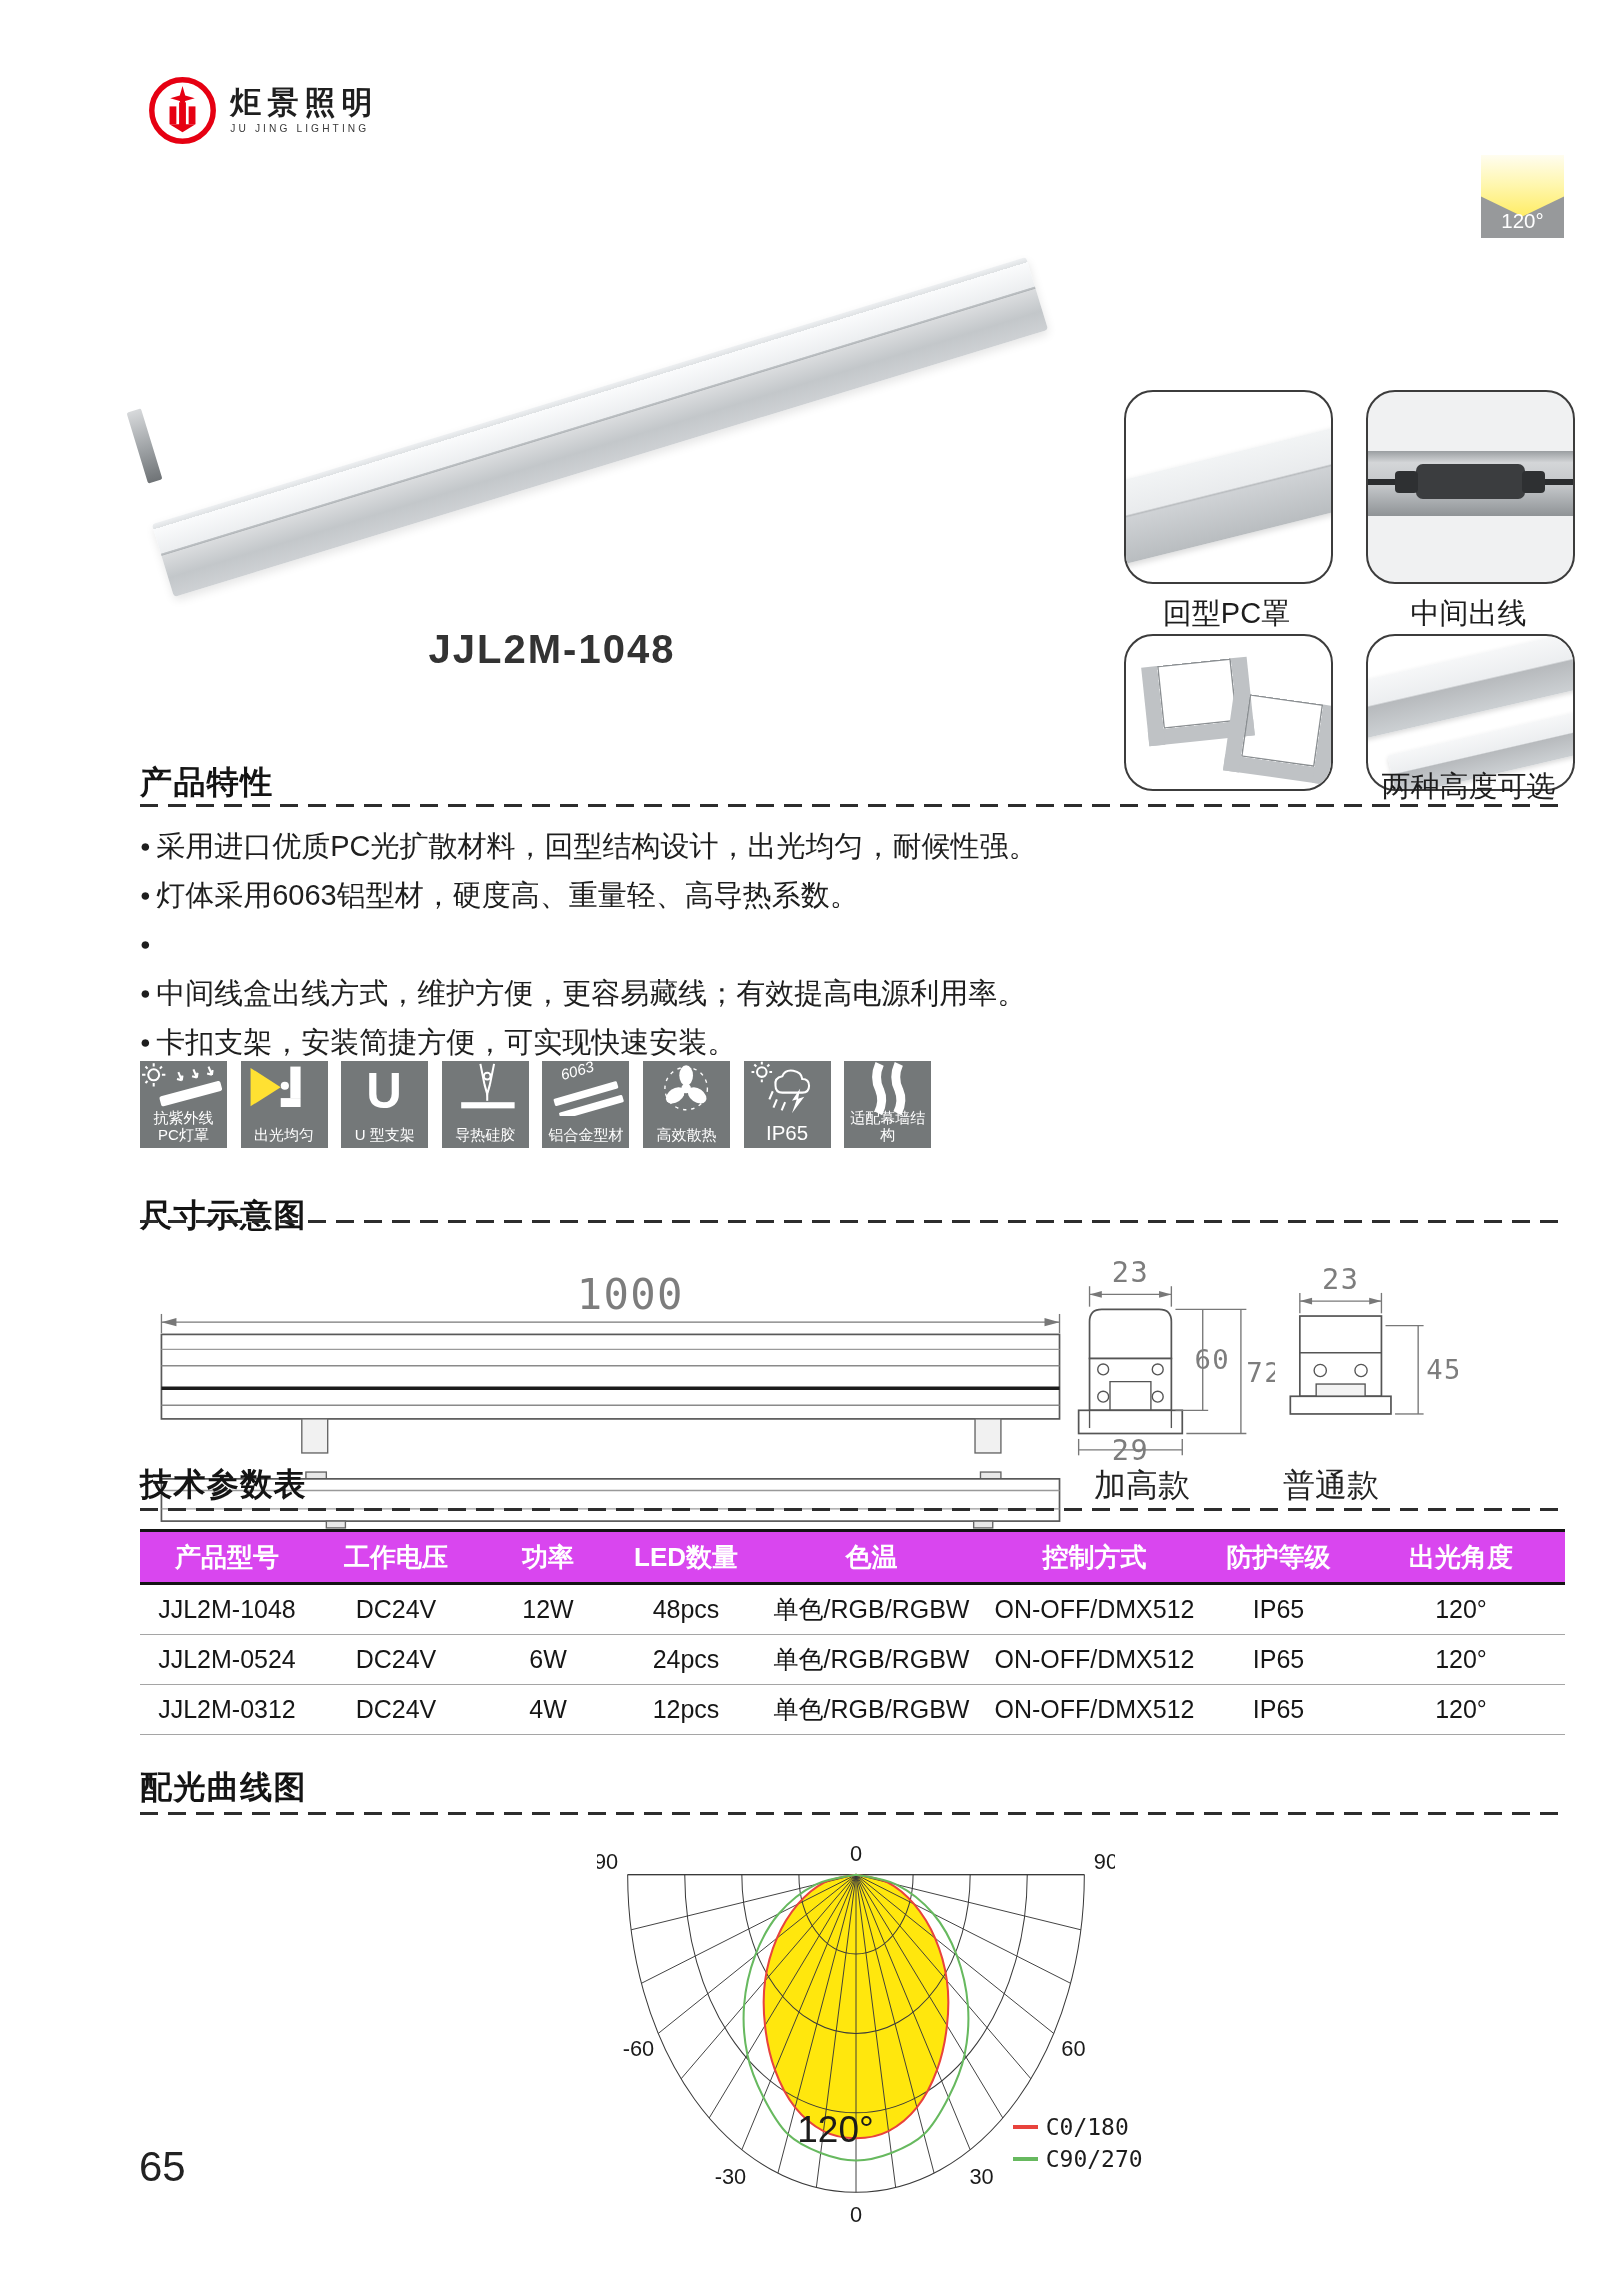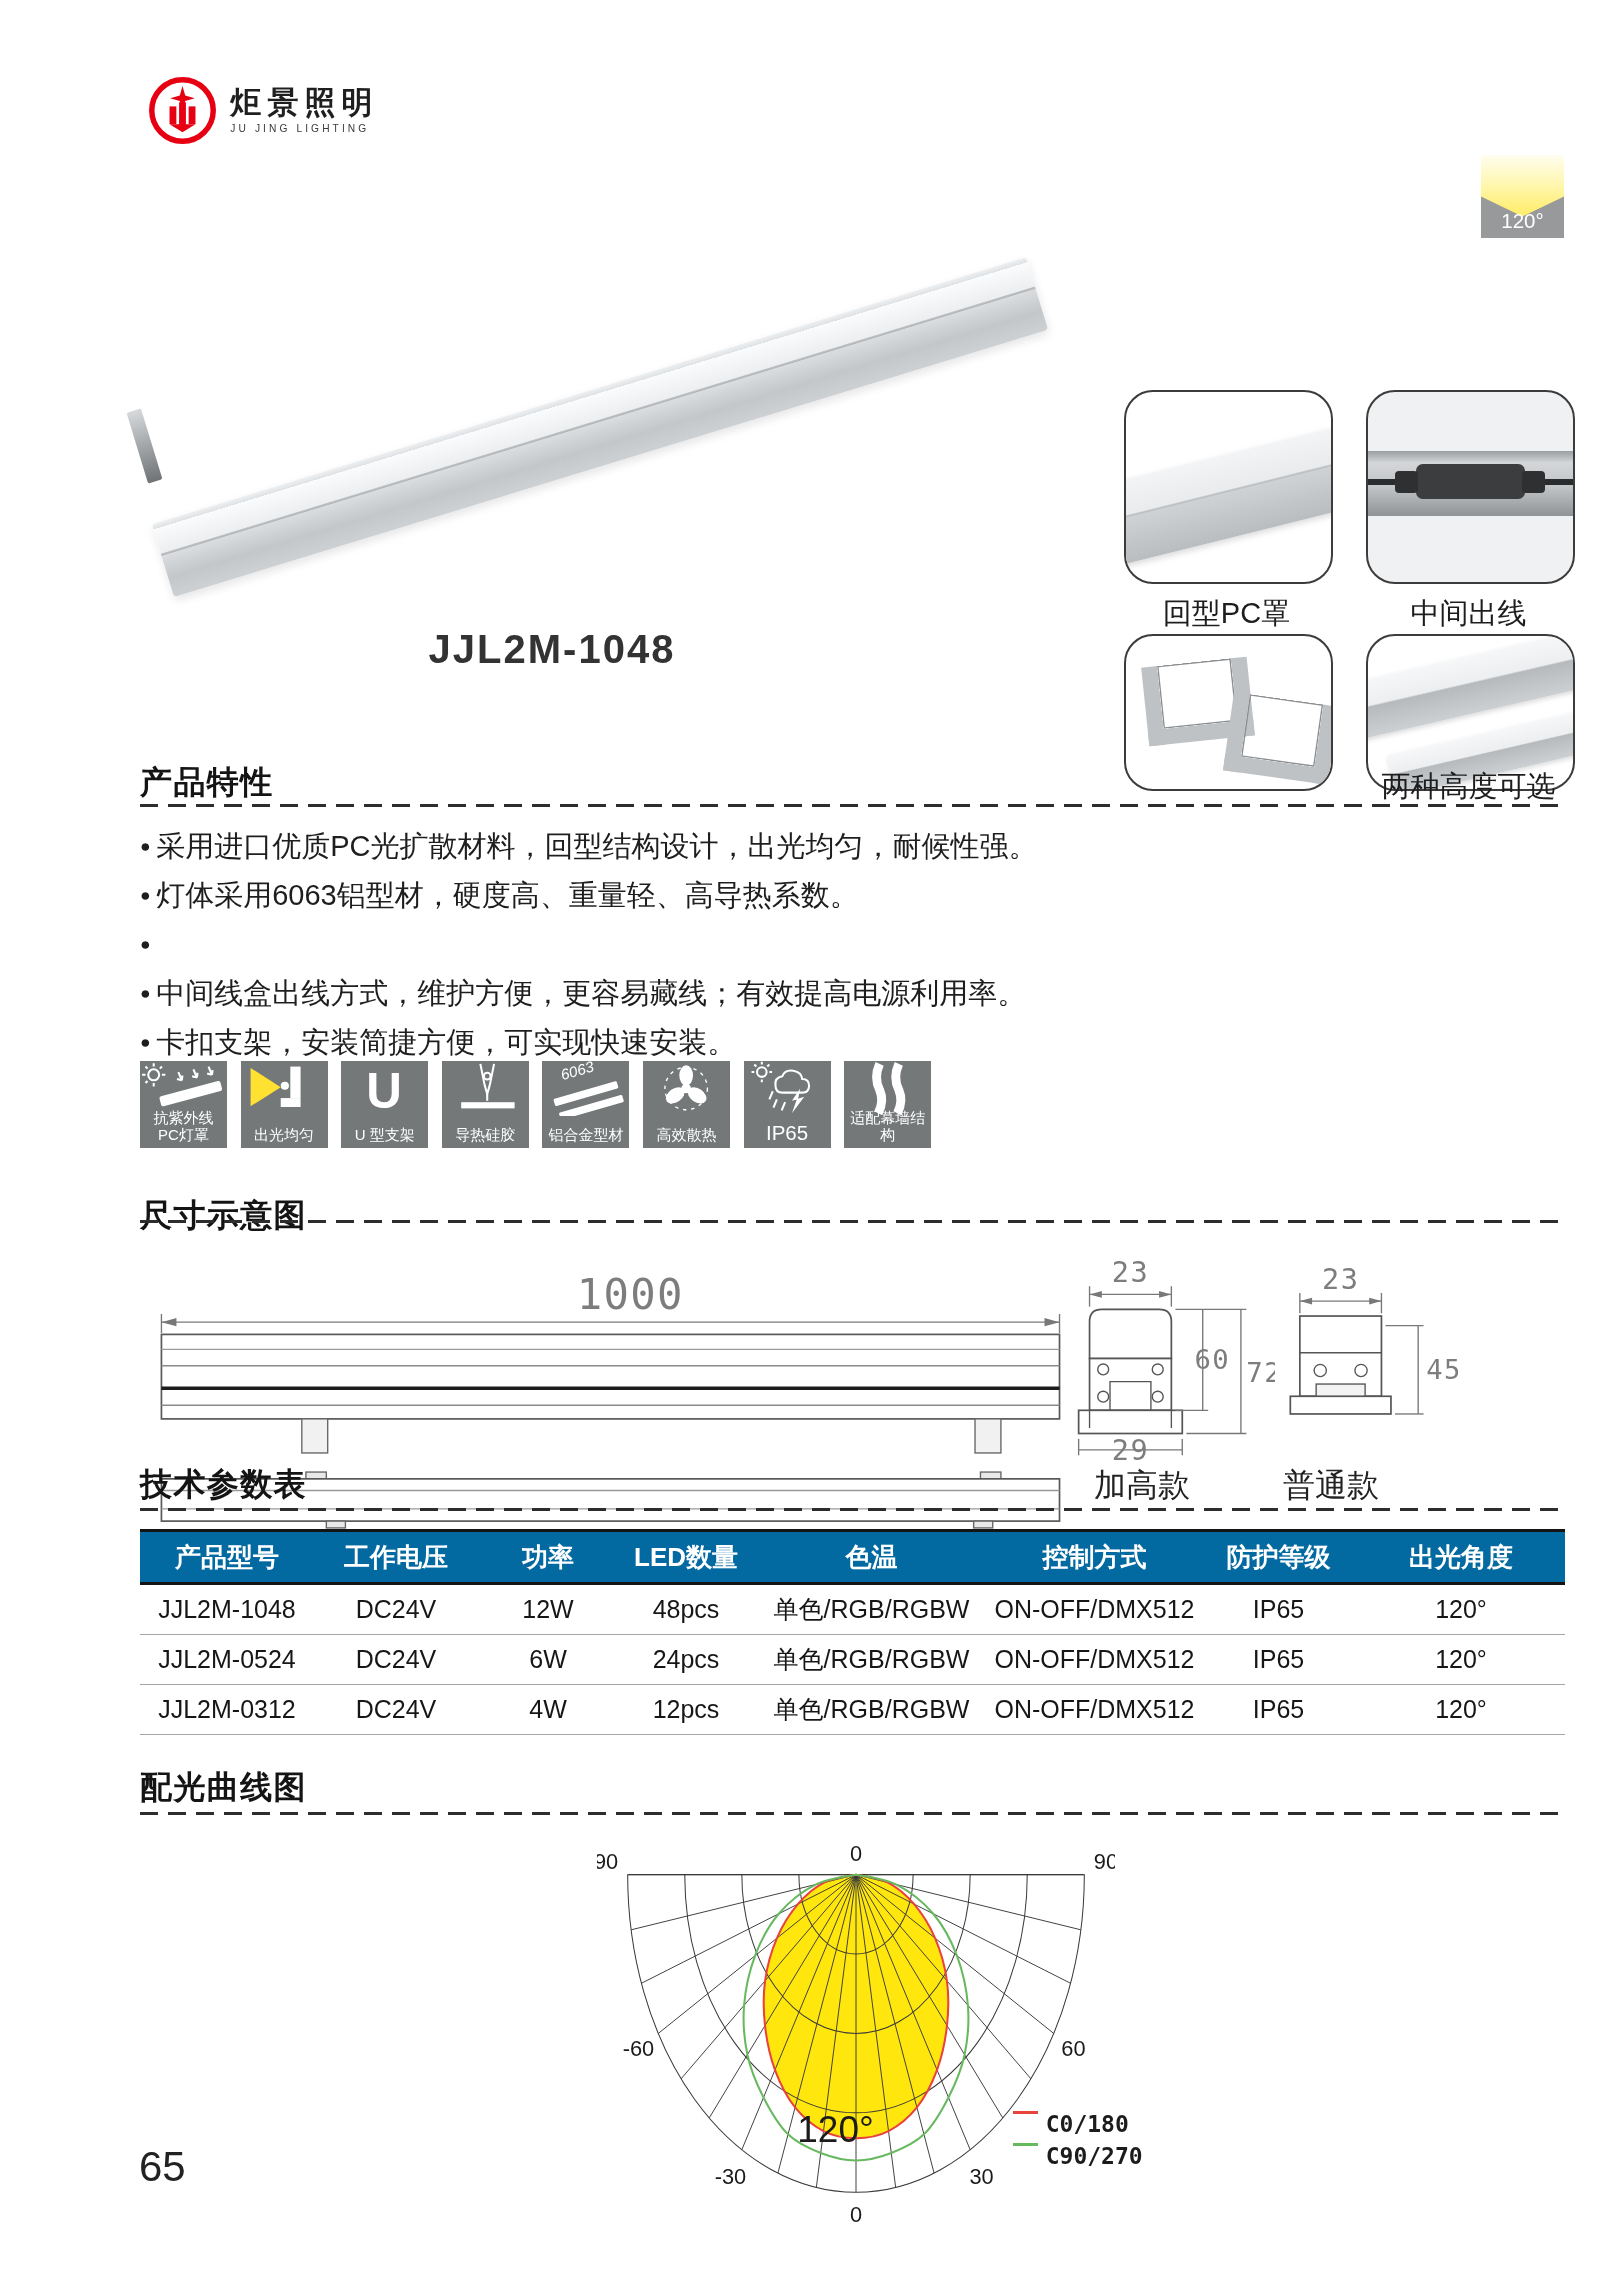--- a/index.html
+++ b/index.html
@@ -70,33 +70,33 @@
   .icon-label{position:absolute;left:0;bottom:4.1px;width:100%;text-align:center;color:#ffffff;
       font-size:15px;line-height:17.7px;white-space:pre-line;}
   .icon-label.big{font-size:20.5px;bottom:6.8px;}
 
   
   .dim-text{font-family:"DejaVu Sans Mono",monospace;fill:#7d7d7d;letter-spacing:2px;}
   .cs-label{position:absolute;width:150px;text-align:center;font-size:32px;color:#222222;}
 
   
   .spec-table{left:140px;top:1529px;width:1425px;}
-  .t-head{display:flex;height:50px;background:#0369a1;border-top:3.4px solid #141414;
+  .t-head{display:flex;height:50px;background:#d946ef;border-top:3.4px solid #141414;
       border-bottom:3.4px solid #141414;align-items:center;}
   .t-head .cell{color:#ffffff;font-weight:bold;font-size:26px;}
   .t-row{display:flex;height:49px;border-bottom:1.4px solid #a5a5a5;align-items:center;}
   .t-row .cell{font-size:25px;color:#161616;}
   .cell{text-align:center;}
   .c0{width:174px;} .c1{width:164px;} .c2{width:140px;} .c3{width:136px;}
   .c4{width:235px;} .c5{width:211px;} .c6{width:157px;} .c7{width:208px;}
 
   
   .angle-big{left:757px;top:2109px;width:157px;text-align:center;font-size:37px;color:#1c1c1c;}
   .legend{left:1013px;top:2111px;}
-  .legend-item{display:flex;align-items:flex-start;height:32px;font-weight:bold;}
+  .legend-item{display:flex;align-items:center;height:32px;}
   .legend-swatch{width:24.5px;height:3.4px;margin-right:8.2px;}
   .legend-label{font-size:23px;font-family:"DejaVu Sans Mono",monospace;color:#1c1c1c;}
   .pagenum{left:123px;top:2143px;font-size:42px;color:#222222;margin-left:16px;}
 </style>
 </head>
 <body>
 
 <div class="page">
 
   <div class="abs logo-wrap">

